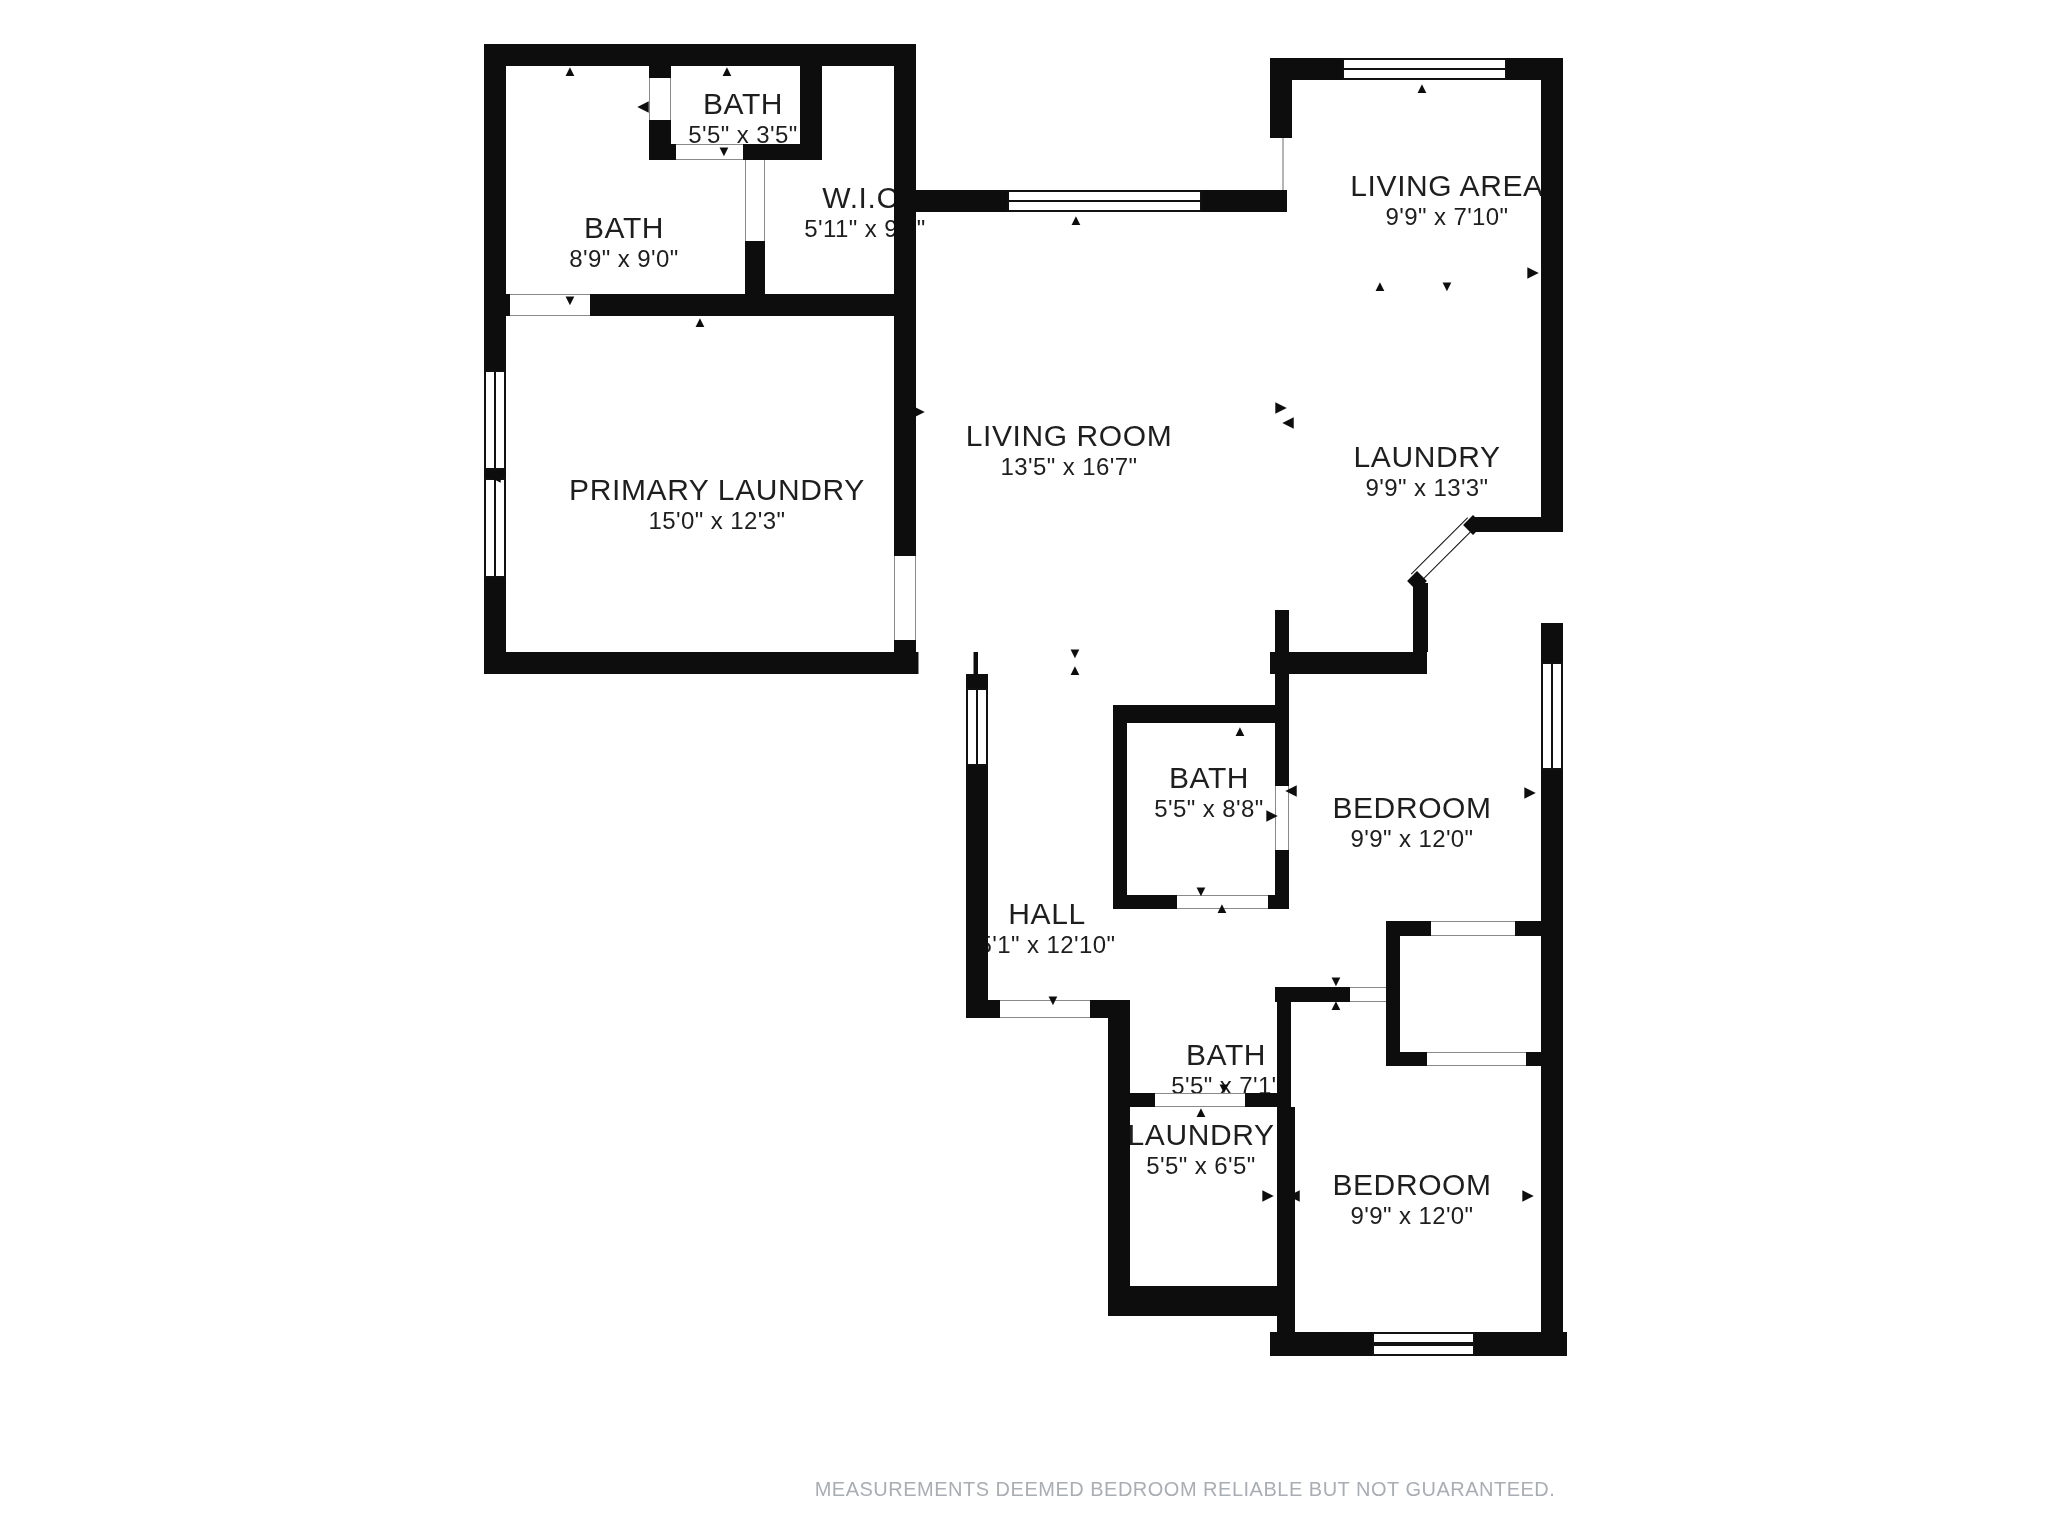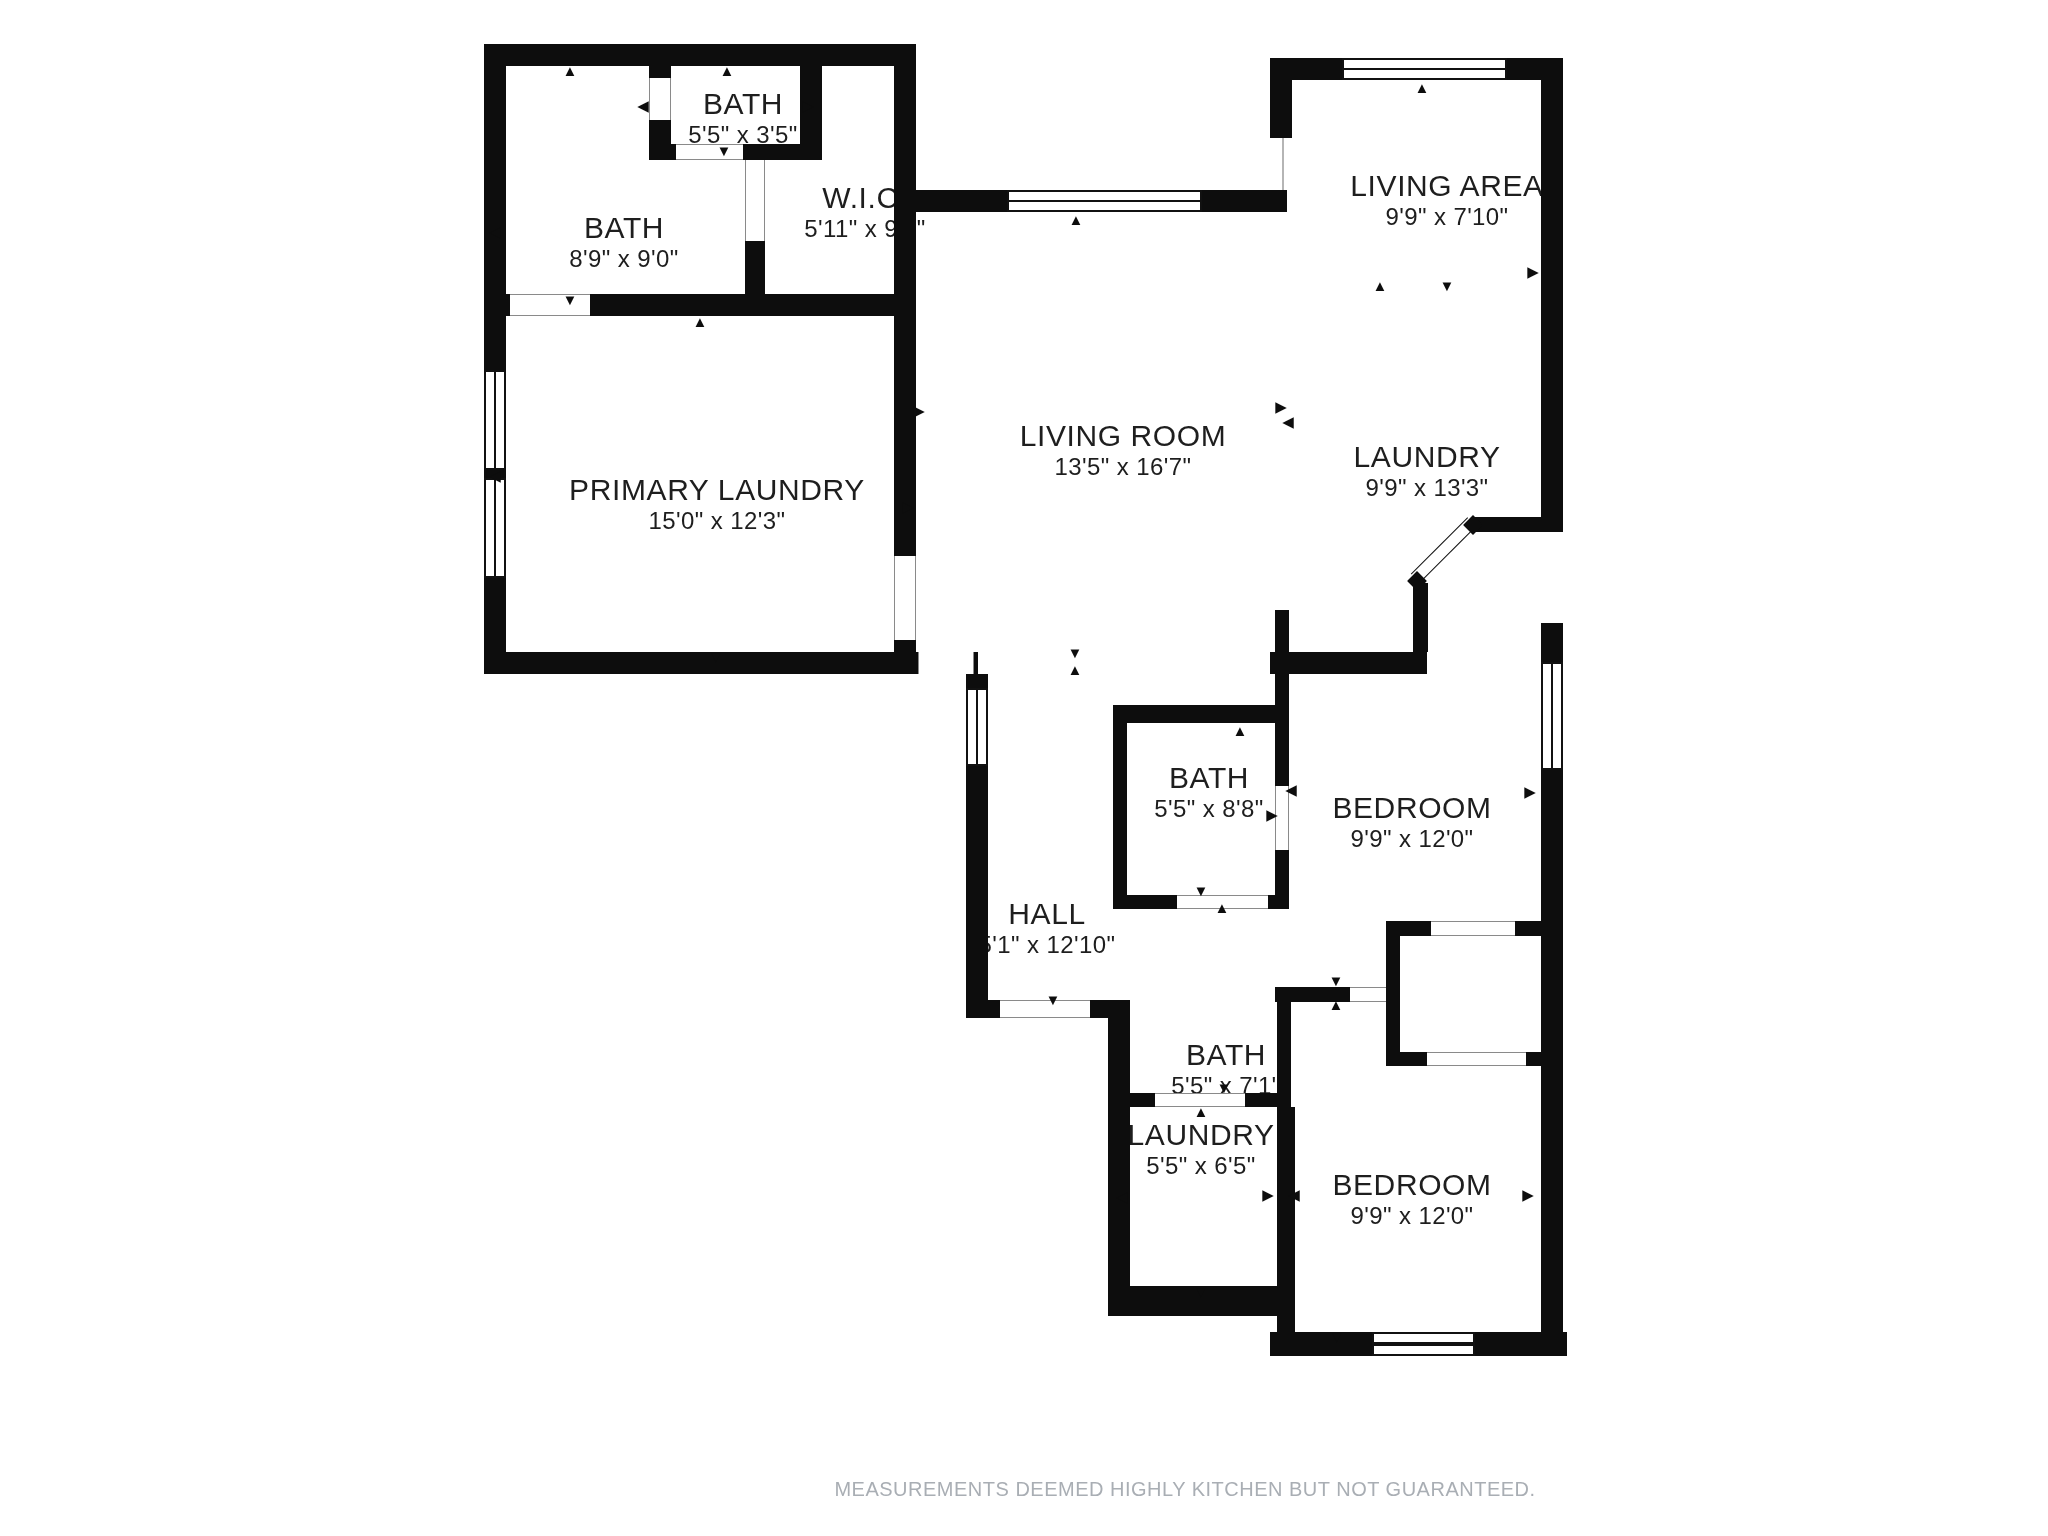--- a/index.html
+++ b/index.html
@@ -33,21 +33,21 @@
       <span class="dm">8'9" x 9'0"</span>
     </div>
   <div class="room" style="left:865px;top:182px">
       <span class="nm">W.I.C.</span>
       <span class="dm">5'11" x 9'0"</span>
     </div>
   <div class="room" style="left:1447px;top:170px">
       <span class="nm">LIVING AREA</span>
       <span class="dm">9'9" x 7'10"</span>
     </div>
-  <div class="room" style="left:1123px;top:420px">
+  <div class="room" style="left:1069px;top:420px">
       <span class="nm">LIVING ROOM</span>
       <span class="dm">13'5" x 16'7"</span>
     </div>
   <div class="room" style="left:1427px;top:441px">
       <span class="nm">LAUNDRY</span>
       <span class="dm">9'9" x 13'3"</span>
     </div>
   <div class="room" style="left:717px;top:474px">
       <span class="nm">PRIMARY LAUNDRY</span>
       <span class="dm">15'0" x 12'3"</span>
@@ -70,21 +70,21 @@
     </div>
   <div class="room" style="left:1201px;top:1119px">
       <span class="nm">LAUNDRY</span>
       <span class="dm">5'5" x 6'5"</span>
     </div>
   <div class="room" style="left:1412px;top:1169px">
       <span class="nm">BEDROOM</span>
       <span class="dm">9'9" x 12'0"</span>
     </div>
 
-  <div class="footer" style="left:1185px;top:1478px">MEASUREMENTS DEEMED HIGHLY KITCHEN BUT NOT GUARANTEED.</div>
+  <div class="footer" style="left:1185px;top:1478px">MEASUREMENTS DEEMED BEDROOM RELIABLE BUT NOT GUARANTEED.</div>
 <div class="wall" style="left: 484px; top: 44px; width: 432px; height: 22px;"></div>
     <div class="wall" style="left: 484px; top: 44px; width: 22px; height: 630px;"></div>
     <div class="wall" style="left: 484px; top: 652px; width: 494px; height: 22px;"></div>
     <div class="wall" style="left: 894px; top: 66px; width: 22px; height: 586px;"></div>
     <div class="wall" style="left: 649px; top: 66px; width: 22px; height: 94px;"></div>
     <div class="wall" style="left: 800px; top: 66px; width: 22px; height: 94px;"></div>
     <div class="wall" style="left: 649px; top: 144px; width: 173px; height: 16px;"></div>
     <div class="wall" style="left: 745px; top: 160px; width: 20px; height: 156px;"></div>
     <div class="wall" style="left: 506px; top: 294px; width: 388px; height: 22px;"></div>
     <div class="wall" style="left: 916px; top: 190px; width: 371px; height: 22px;"></div>

